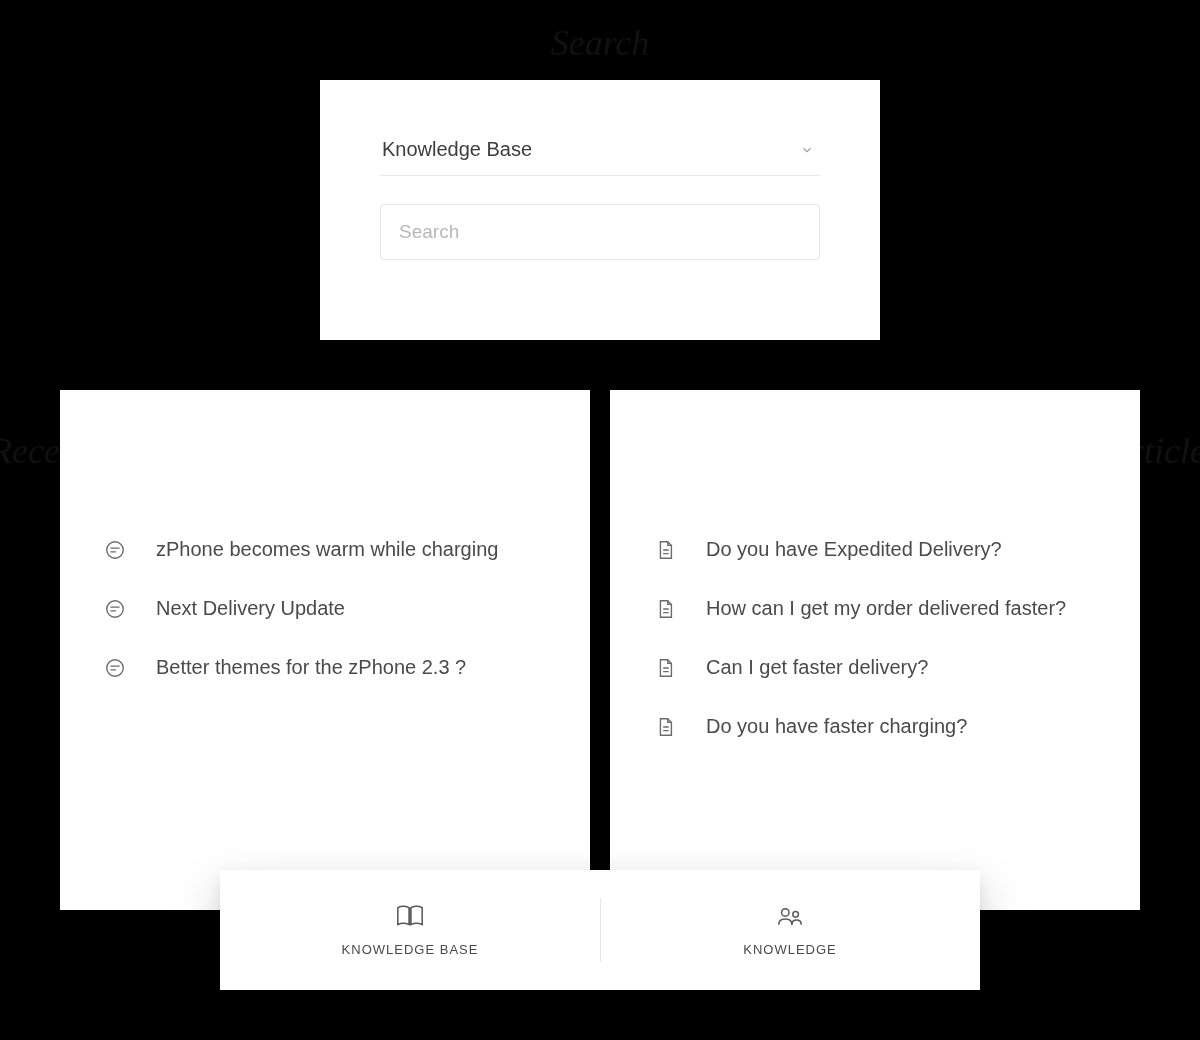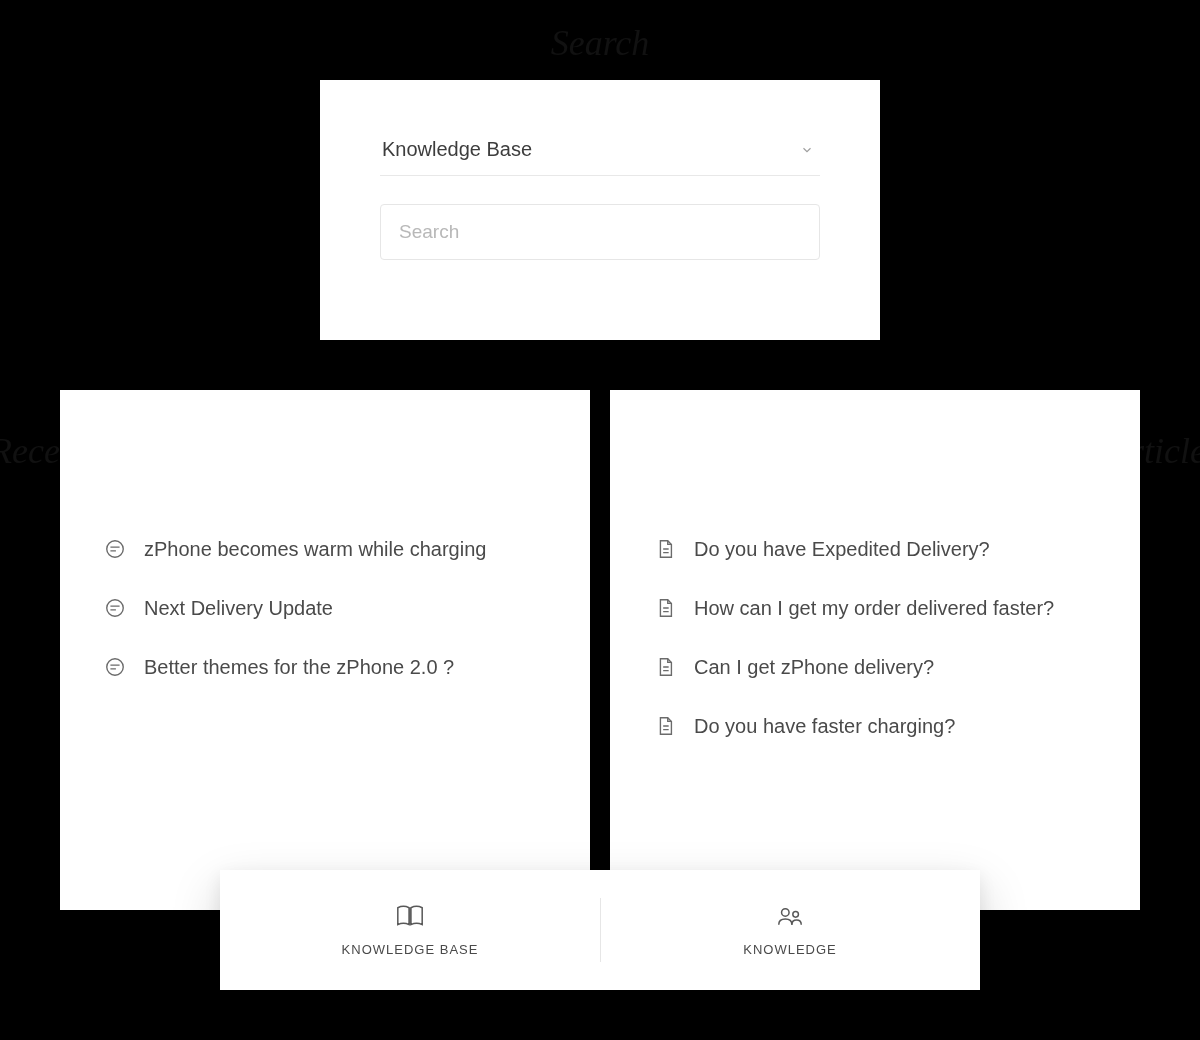--- a/index.html
+++ b/index.html
@@ -68,22 +68,22 @@
     width: 530px;
     height: 520px;
     background: #fff;
     padding: 130px 44px 40px 44px;
   }
   .panel-left { left: 60px; }
   .panel-right { right: 60px; }
 
   .list-item {
     display: flex;
-    align-items: flex-start;
-    gap: 18px;
+    align-items: center;
+    gap: 30px;
     padding: 18px 0;
     cursor: pointer;
   }
   .item-icon {
     width: 22px;
     height: 22px;
     flex-shrink: 0;
   }
   .item-icon svg { stroke: #6b6b6b; fill: none; stroke-width: 1.5; }
   .item-text {
@@ -170,21 +170,21 @@
     </span>
     <span class="item-text">Next Delivery Update</span>
   </div>
   <div class="list-item">
     <span class="item-icon">
       <svg viewBox="0 0 24 24">
           <circle cx="12" cy="12" r="9"></circle>
           <path d="M7 10h10M7 14h6"></path>
         </svg>
     </span>
-    <span class="item-text">Better themes for the zPhone 2.0 ?</span>
+    <span class="item-text">Better themes for the zPhone 2.3 ?</span>
   </div>
 </div>
 
 <div class="panel panel-right">
   <div class="list-item">
     <span class="item-icon">
       <svg viewBox="0 0 24 24">
           <path d="M7 3h8l4 4v14H7z"></path>
           <path d="M15 3v4h4"></path>
           <path d="M10 12h6M10 16h6"></path>
@@ -203,21 +203,21 @@
     <span class="item-text">How can I get my order delivered faster?</span>
   </div>
   <div class="list-item">
     <span class="item-icon">
       <svg viewBox="0 0 24 24">
           <path d="M7 3h8l4 4v14H7z"></path>
           <path d="M15 3v4h4"></path>
           <path d="M10 12h6M10 16h6"></path>
         </svg>
     </span>
-    <span class="item-text">Can I get zPhone delivery?</span>
+    <span class="item-text">Can I get faster delivery?</span>
   </div>
   <div class="list-item">
     <span class="item-icon">
       <svg viewBox="0 0 24 24">
           <path d="M7 3h8l4 4v14H7z"></path>
           <path d="M15 3v4h4"></path>
           <path d="M10 12h6M10 16h6"></path>
         </svg>
     </span>
     <span class="item-text">Do you have faster charging?</span>

